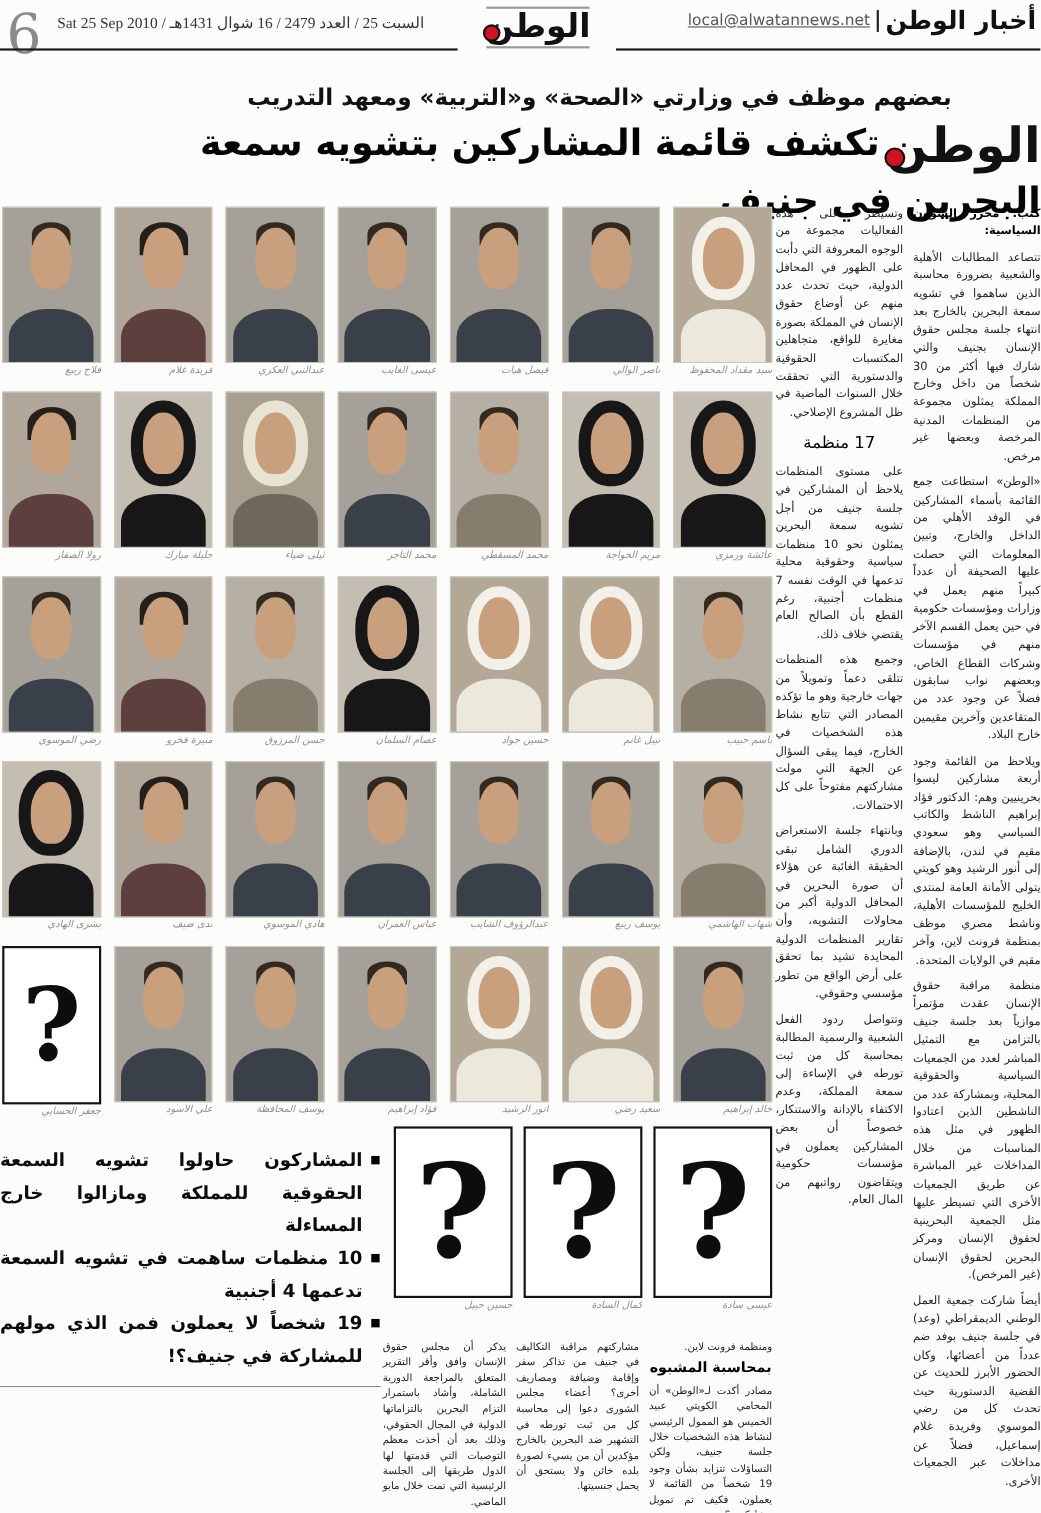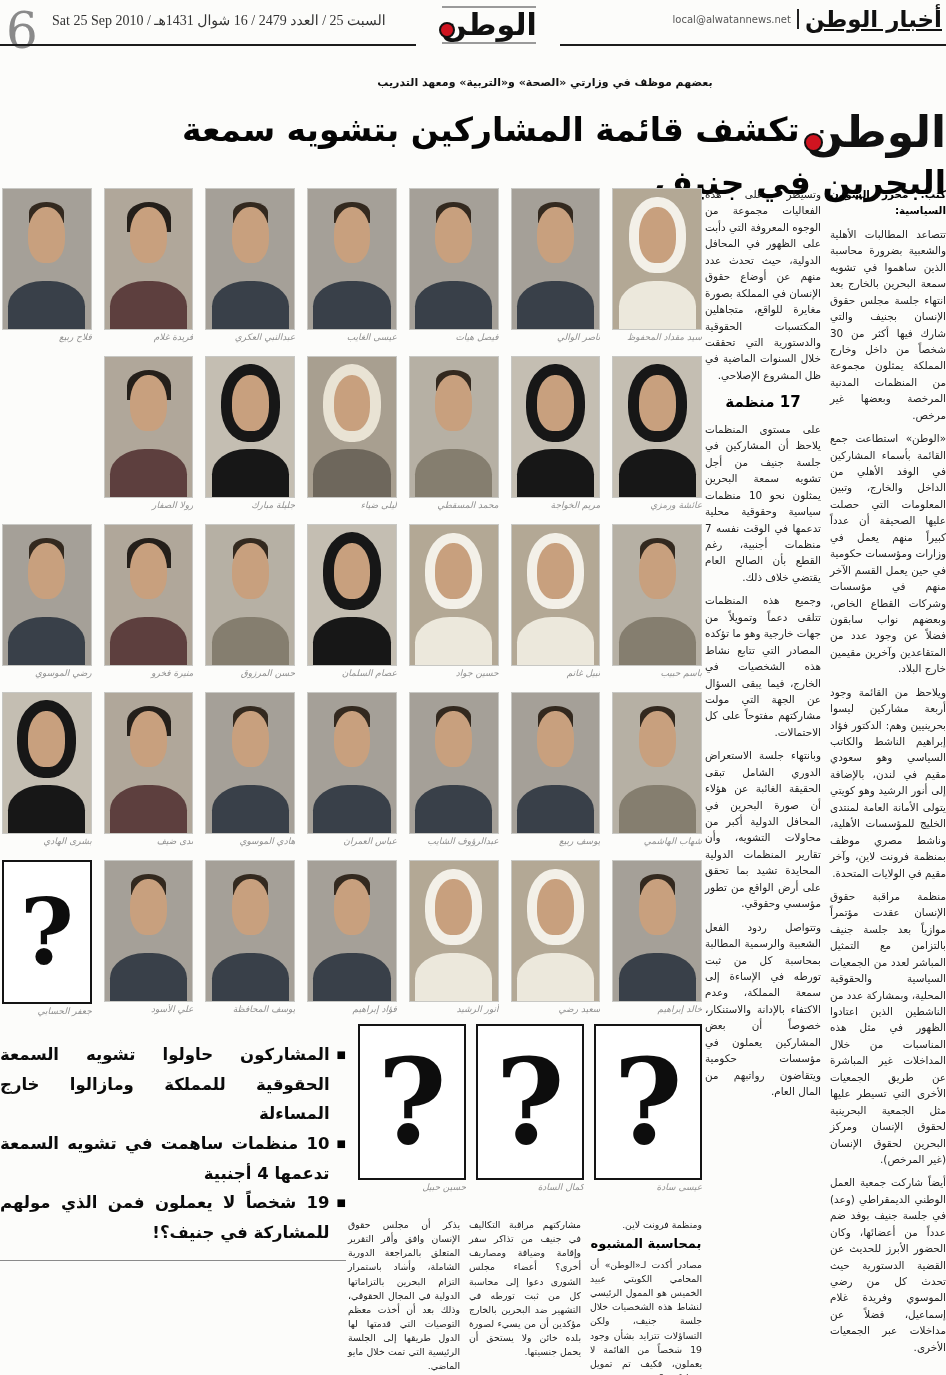--- a/index.html
+++ b/index.html
@@ -4,32 +4,32 @@
 <style>
   html,body{margin:0;padding:0;}
   body{width:946px;height:1375px;position:relative;background:#fcfcfa;
        font-family:"DejaVu Sans",sans-serif;color:#1a1a1a;overflow:hidden;}
   .abs{position:absolute;}
   
   #page-num{left:6px;top:2px;font-family:"DejaVu Serif",serif;font-size:50px;color:#8a8a8a;font-weight:400;}
   #dateline{left:52px;top:12px;font-size:14px;color:#333;direction:rtl;font-family:Liberation Serif, serif;}
   .hrule{position:absolute;height:2px;background:#1c1c1c;}
   #masthead{right:4px;top:6px;direction:rtl;display:flex;align-items:center;gap:6px;}
-  #masthead .section{font-size:23px;font-weight:bold;color:#111;text-decoration:underline;}
+  #masthead .section{font-size:23px;font-weight:bold;color:#111;}
   #masthead .sep{width:2px;height:20px;background:#222;}
-  #masthead .email{font-size:10px;color:#555;direction:ltr;}
+  #masthead .email{font-size:14px;color:#555;direction:ltr;text-decoration:underline;}
   #logo-box{left:424px;top:4px;width:130px;text-align:center;}
   .tagline-bar{height:2px;background:#9a9a9a;margin:2px 18px;}
   .wordmark{display:inline-block;position:relative;font-weight:bold;color:#111;
             font-size:30px;line-height:1;letter-spacing:-1px;}
   .wordmark .dot{position:absolute;left:-2px;bottom:2px;width:12px;height:12px;border-radius:50%;
             background:#cf1420;border:2px solid #111;}
   
   #kicker{left:150px;top:76px;width:790px;text-align:center;direction:rtl;
-          font-size:11px;font-weight:bold;color:#111;}
+          font-size:21px;font-weight:bold;color:#111;}
   #headline{left:100px;top:104px;width:846px;direction:rtl;text-align:right;
             font-size:33px;font-weight:bold;color:#050505;line-height:1.6;}
   #headline .wordmark{font-size:44px;vertical-align:-6px;margin-left:6px;}
   #headline .wordmark .dot{width:15px;height:15px;}
   
   #grid{left:2px;top:188px;width:700px;}
   .prow{display:grid;grid-template-columns:repeat(7,1fr);gap:12px;margin-bottom:9px;direction:rtl;}
   .pcell{display:flex;flex-direction:column;}
   .photo{position:relative;height:140px;border:1px solid #c8c8c4;overflow:hidden;background:#b0a89a;}
   .head{position:absolute;left:29%;top:13%;width:42%;height:40%;border-radius:48% 48% 42% 42%;background:#c8a07e;}
@@ -52,21 +52,21 @@
   
   #bullets{left:0;top:1040px;width:346px;direction:rtl;padding-bottom:12px;border-bottom:1px solid #8a8a8a;}
   .bullet{display:flex;gap:7px;font-size:16.5px;font-weight:bold;line-height:1.8;text-align:justify;color:#0b0b0b;}
   .bullet .sq{font-size:10px;line-height:2.9;color:#000;}
   
   #article{right:0;top:186px;width:241px;height:1186px;direction:rtl;
            column-count:2;column-gap:9px;column-fill:auto;
            font-size:10.4px;line-height:1.58;text-align:justify;color:#222;}
   #article p{margin:0 0 7px 0;}
   #article .byline{font-weight:bold;color:#000;}
-  #article h3{font-size:15px;font-weight:bold;text-align:center;margin:8px 0 6px;color:#000;}
+  #article h3{font-size:15px;font-weight:normal;text-align:center;margin:8px 0 6px;color:#000;}
   
   #bottomcols{left:348px;top:1218px;width:354px;height:150px;display:grid;
               grid-template-columns:repeat(3,1fr);gap:9px;direction:rtl;
               font-size:9.3px;line-height:1.52;text-align:justify;color:#222;}
   #bottomcols h4{font-size:13px;font-weight:bold;text-align:center;margin:2px 0 4px;color:#000;}
 </style>
 </head>
 <body>
 
 <div class="abs" id="page-num">6</div>
@@ -164,20 +164,28 @@
         </div>
         <div class="pcap">مريم الخواجة</div>
       </div>
       <div class="pcell">
         <div class="photo c">
           <div class="hair"></div>
           <div class="head"></div>
           <div class="torso"></div>
         </div>
         <div class="pcap">محمد المسقطي</div>
+      </div>
+      <div class="pcell">
+        <div class="photo s">
+          <div class="hair"></div>
+          <div class="head"></div>
+          <div class="torso"></div>
+        </div>
+        <div class="pcap">محمد التاجر</div>
       </div>
       <div class="pcell">
         <div class="photo hl">
           <div class="head"></div>
           <div class="torso"></div>
         </div>
         <div class="pcap">ليلى ضياء</div>
       </div>
       <div class="pcell">
         <div class="photo hd">

